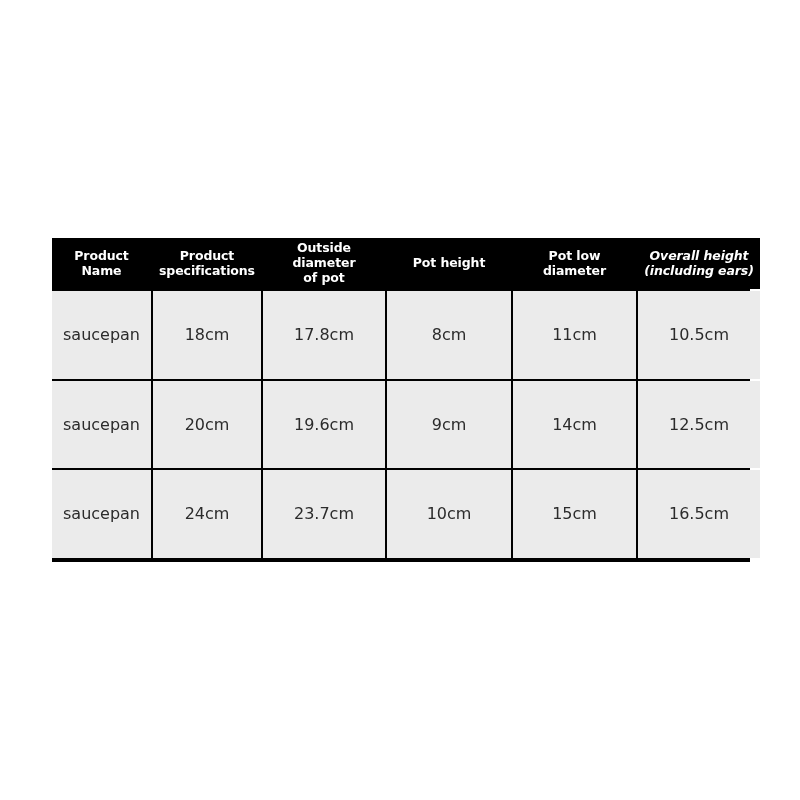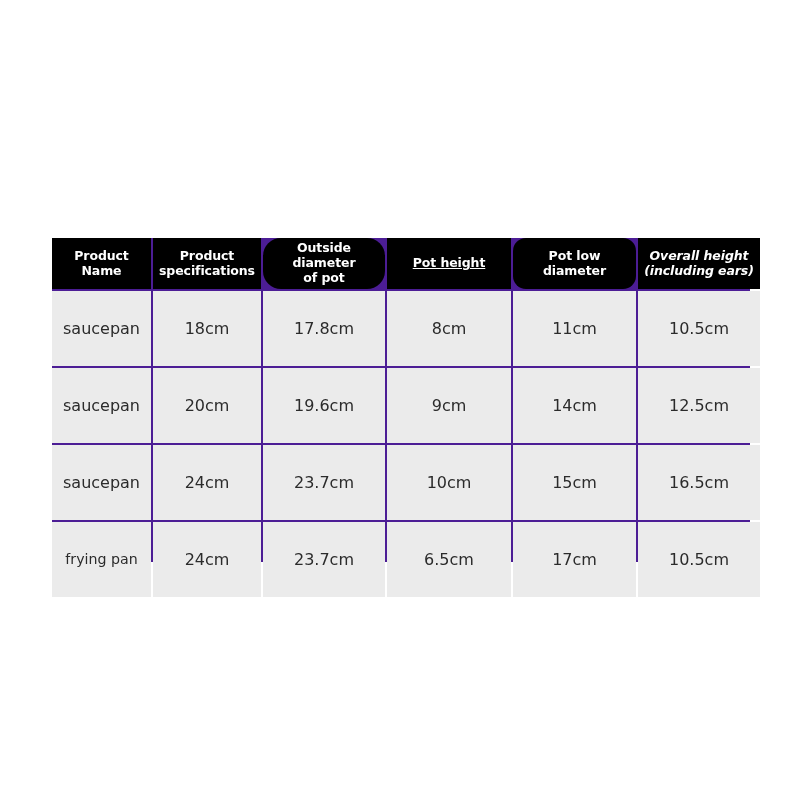--- a/index.html
+++ b/index.html
@@ -15,21 +15,21 @@
     overflow: hidden;
     position: relative;
   }
 
   #spec-table-wrap {
     position: absolute;
     left: 52px;
     top: 238px;
     width: 698px;
     height: 324px;
-    background: #4c1d95;
+    background: #000000;
   }
 
   table.spec-table {
     width: 698px;
     height: 324px;
     border-collapse: separate;
     border-spacing: 2px 2px;
     table-layout: fixed;
     margin: -2px 0 0 -2px;
   }
@@ -44,21 +44,21 @@
     text-align: center;
     vertical-align: middle;
     padding: 0 2px;
     height: 51px;
     letter-spacing: -0.1px;
     white-space: pre-line;
   }
   th.th-prod-name      { font-size: 12.5px; }
   th.th-prod-spec      { font-size: 12.5px; }
   th.th-outside-dia    { font-size: 12.8px; border-radius: 18px; }
-  th.th-pot-height     { font-size: 12.8px; text-decoration: underline; }
+  th.th-pot-height     { font-size: 12.8px; }
   th.th-pot-low-dia    { font-size: 12.3px; border-radius: 13px; }
   th.th-overall-height { font-size: 12.4px; font-style: italic; }
 
   
   table.spec-table tbody td {
     background: #ebebeb;
     color: #2b2b2b;
     font-size: 16px;
     font-weight: normal;
     text-align: center;
@@ -126,23 +126,15 @@
         <td>12.5cm</td>
       </tr>
       <tr>
         <td class="cell-name">saucepan</td>
         <td>24cm</td>
         <td>23.7cm</td>
         <td>10cm</td>
         <td>15cm</td>
         <td>16.5cm</td>
       </tr>
-      <tr>
-        <td class="cell-name narrow">frying pan</td>
-        <td>24cm</td>
-        <td>23.7cm</td>
-        <td>6.5cm</td>
-        <td>17cm</td>
-        <td>10.5cm</td>
-      </tr>
     </tbody>
   </table>
 </div>
 
 </body></html>

